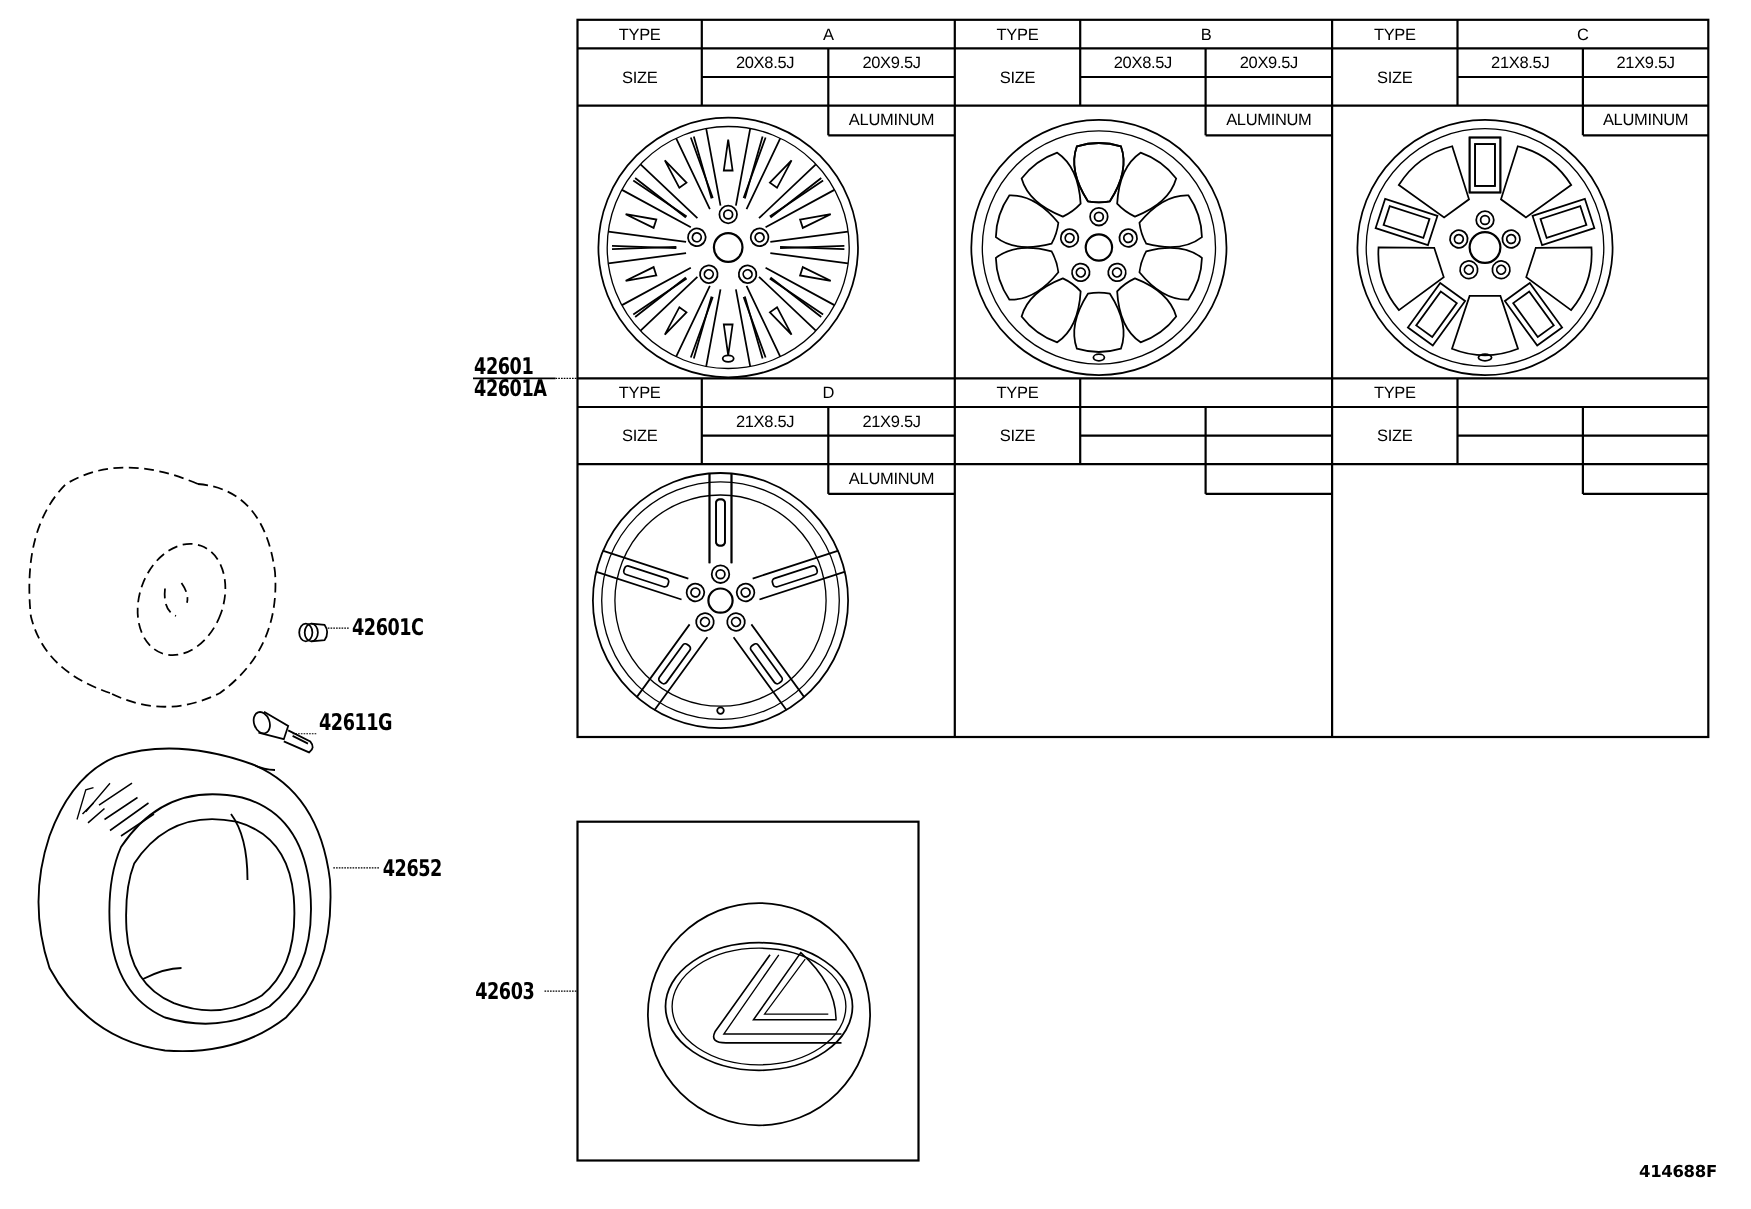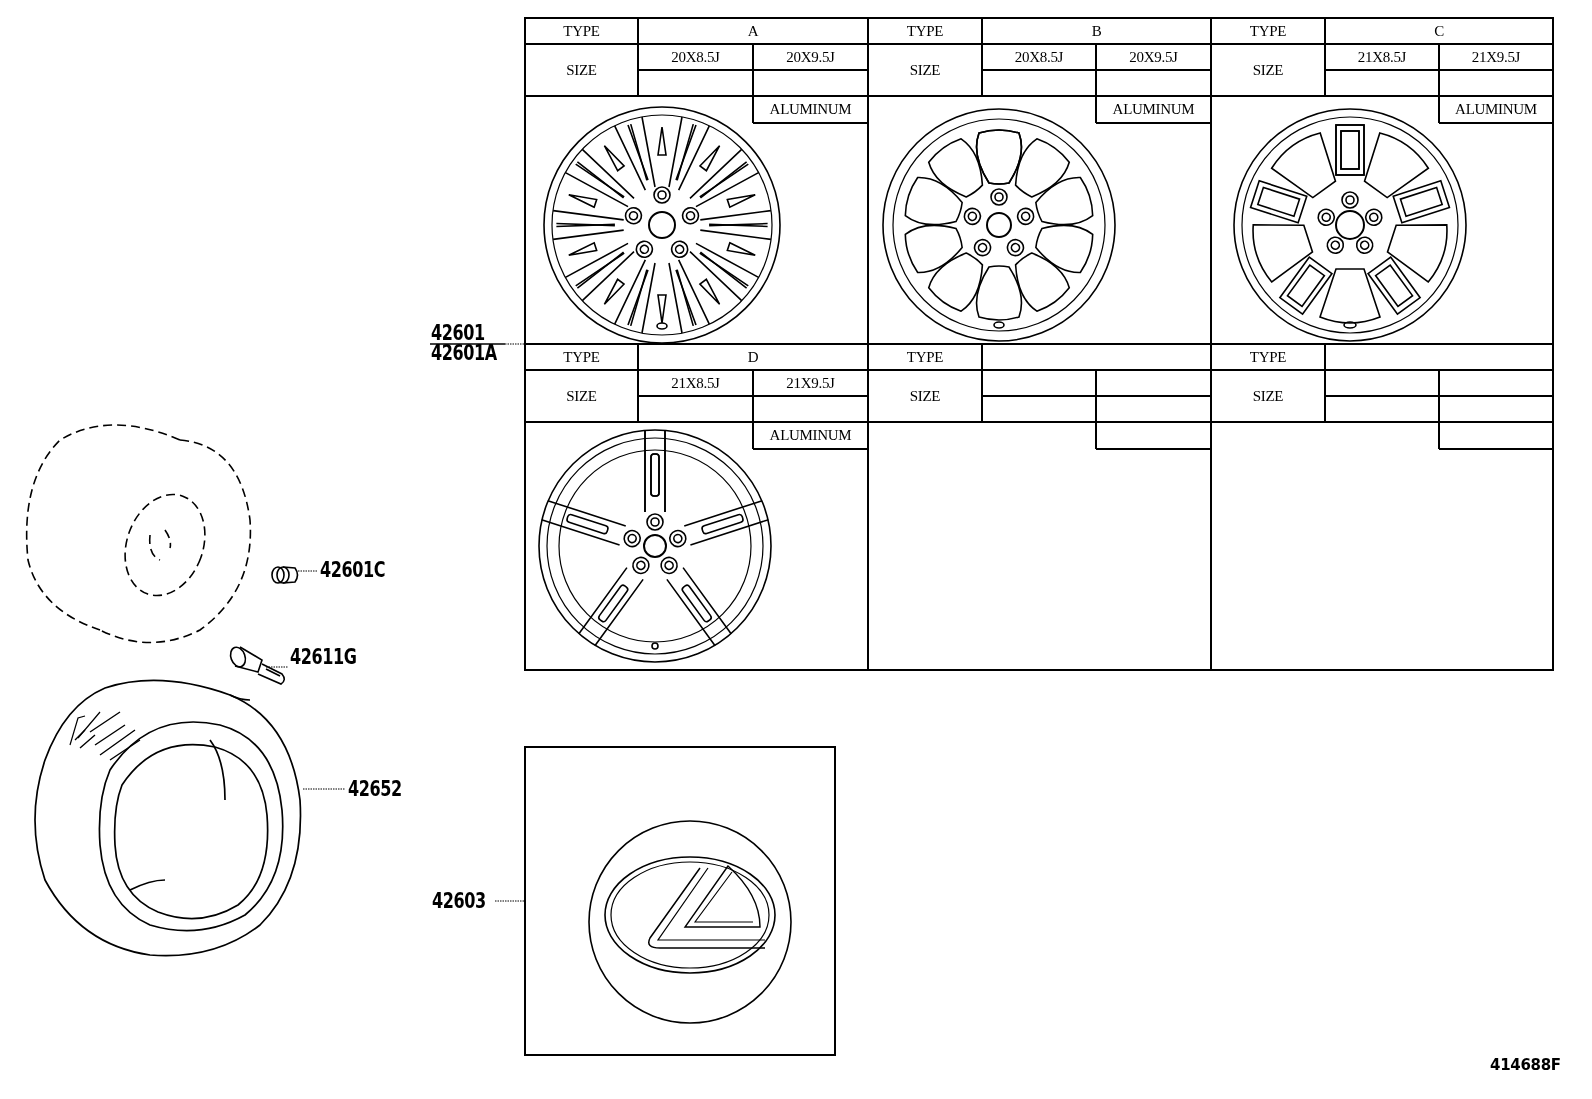--- a/index.html
+++ b/index.html
@@ -1,17 +1,17 @@
 <!DOCTYPE html>
 <html><head>
 <meta charset="utf-8">
 <style>
   html, body { margin:0; padding:0; background:#ffffff; }
   body { width:1592px; height:1099px; position:relative; overflow:hidden; font-family:"Liberation Sans", sans-serif; color:#000; }
-  .tbl-text { position:absolute; font-family:Liberation Serif, serif; font-size:15px; font-weight:normal; text-align:center; line-height:1; letter-spacing:-0.3px; }
+  .tbl-text { position:absolute; font-family:Liberation Sans, sans-serif; font-size:15px; font-weight:normal; text-align:center; line-height:1; letter-spacing:-0.3px; }
   .part-no { position:absolute; font-family:"DejaVu Sans Condensed","DejaVu Sans", sans-serif; font-weight:bold; font-size:21px; line-height:1; letter-spacing:-0.5px; transform:scaleX(0.85); transform-origin:left top; }
   .fig-no { position:absolute; font-family:"DejaVu Sans", sans-serif; font-weight:bold; font-size:15px; letter-spacing:-0.3px; }
   svg { position:absolute; left:0; top:0; overflow:visible; }
 </style>
 </head>
 <body>
 
 <svg width="1592" height="1099">
   <g stroke="#000" stroke-width="2" fill="none">
 

